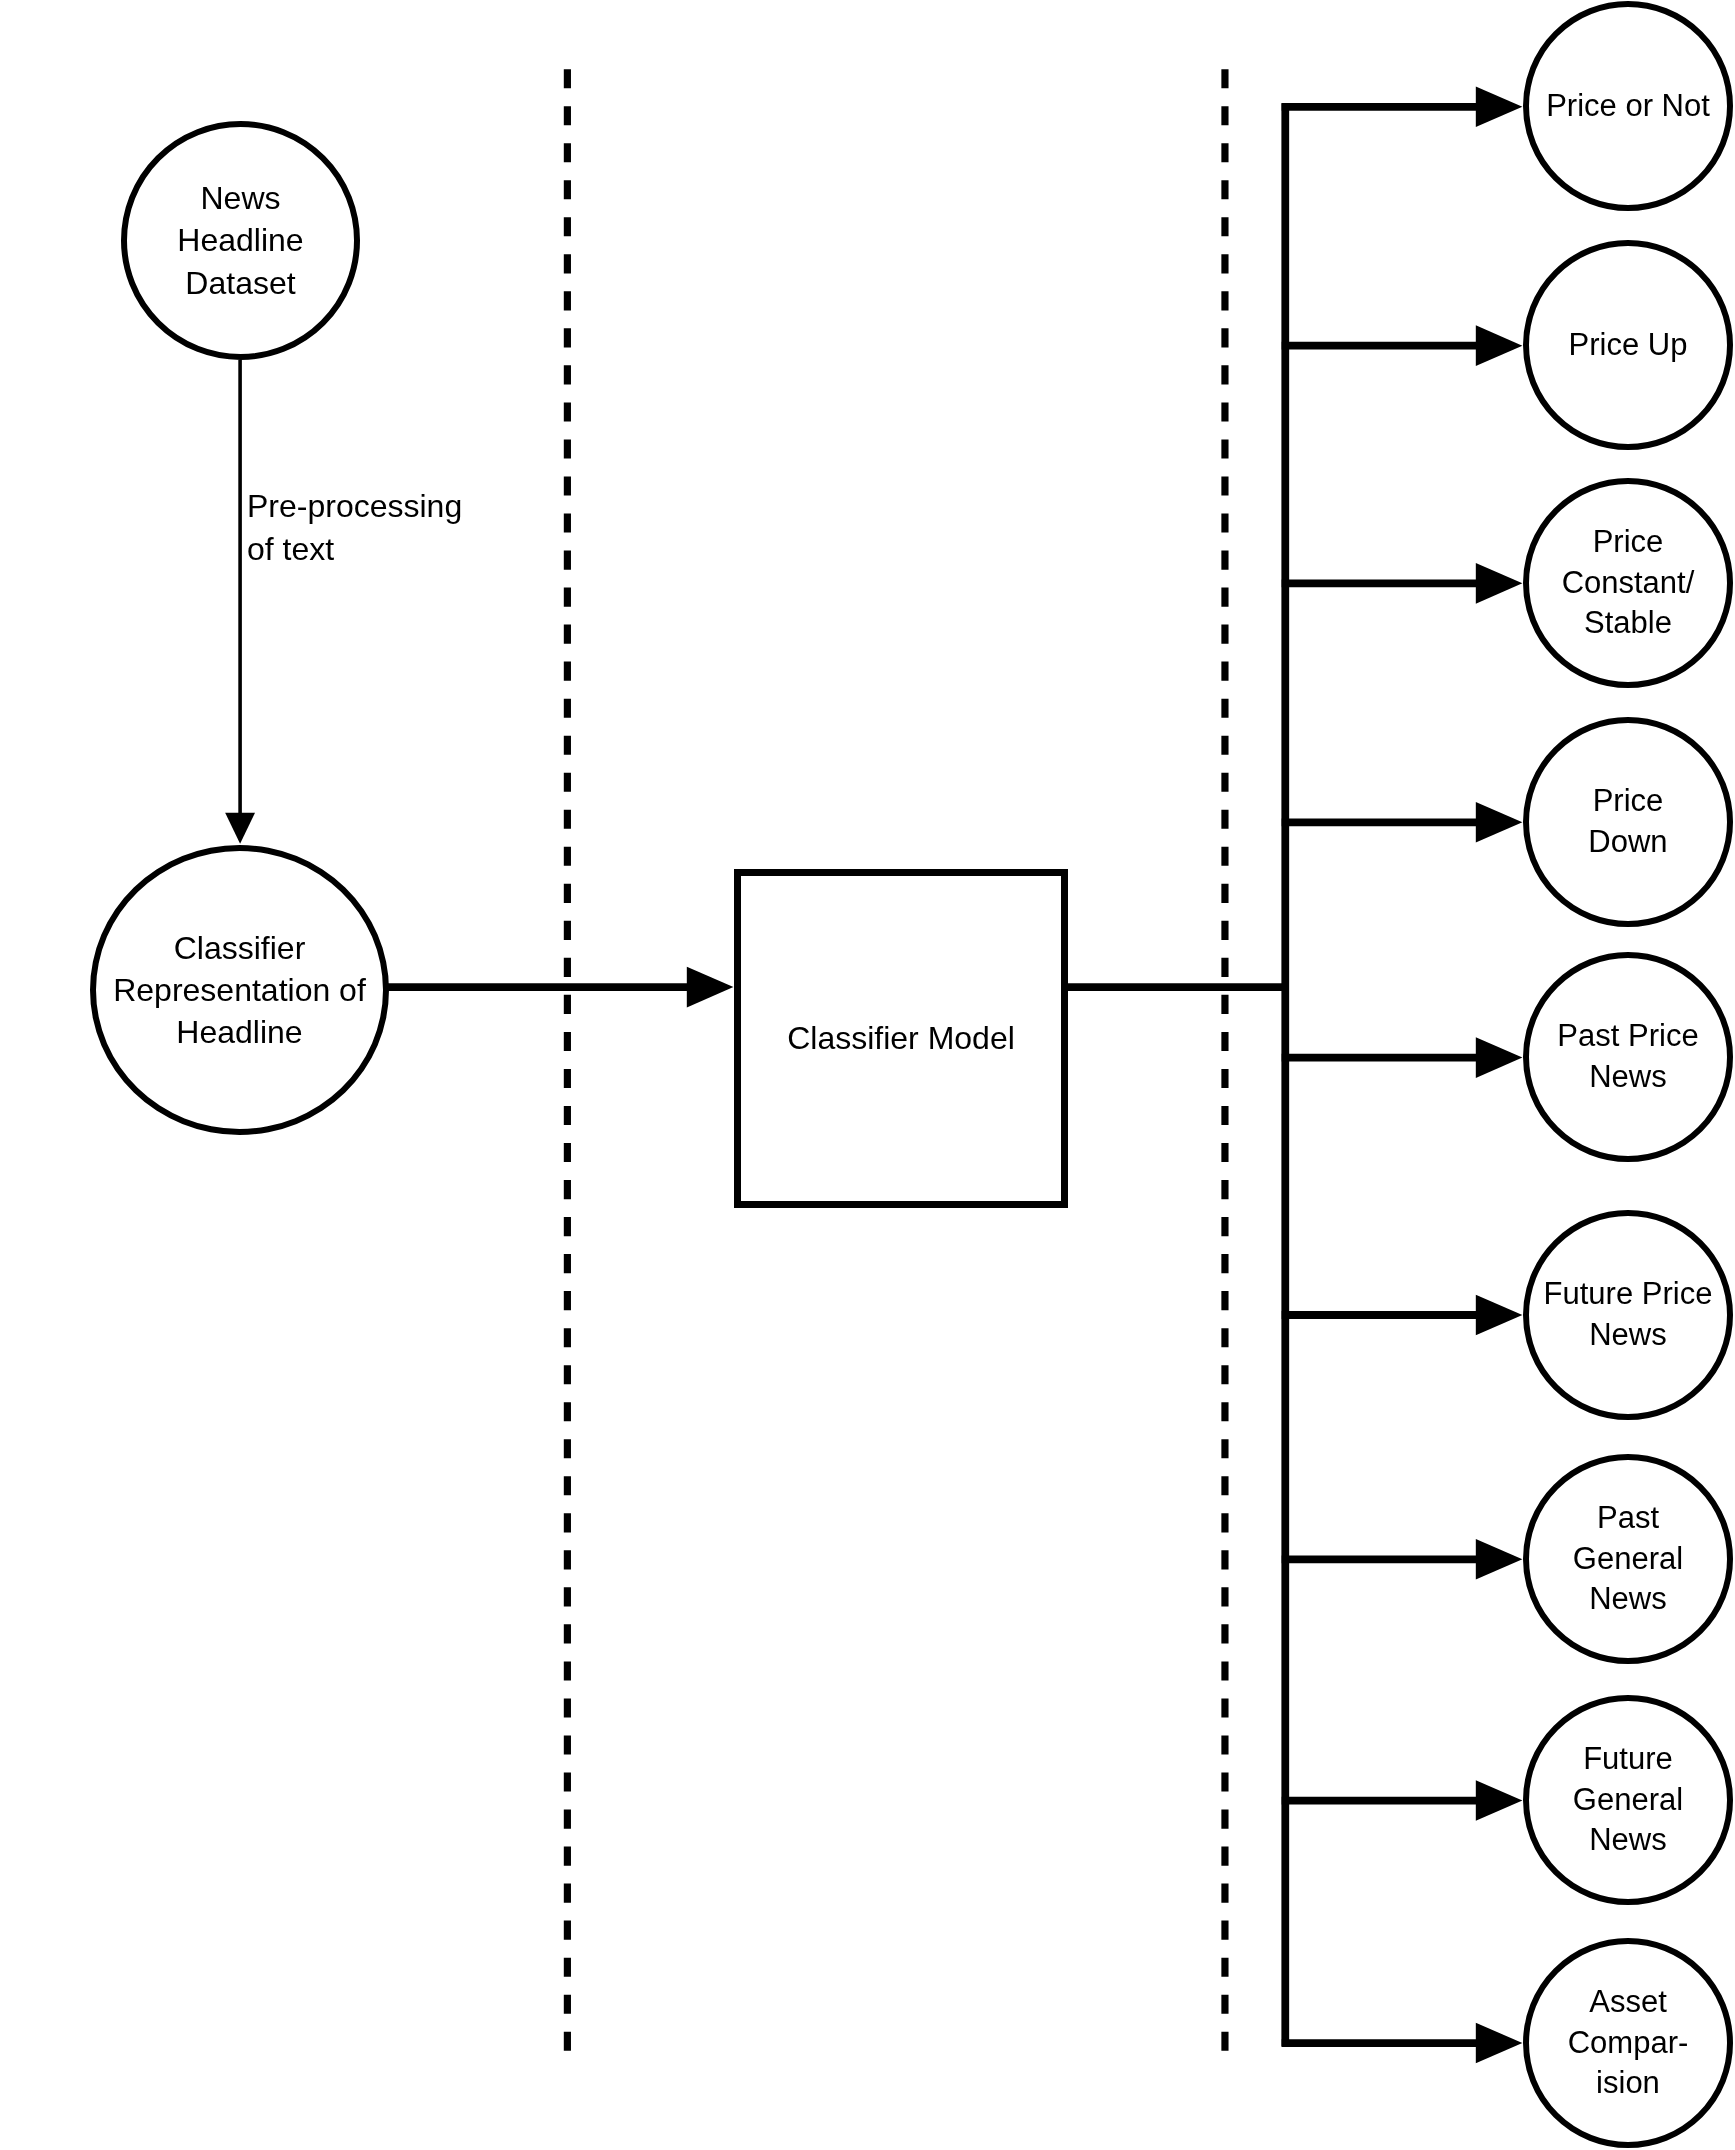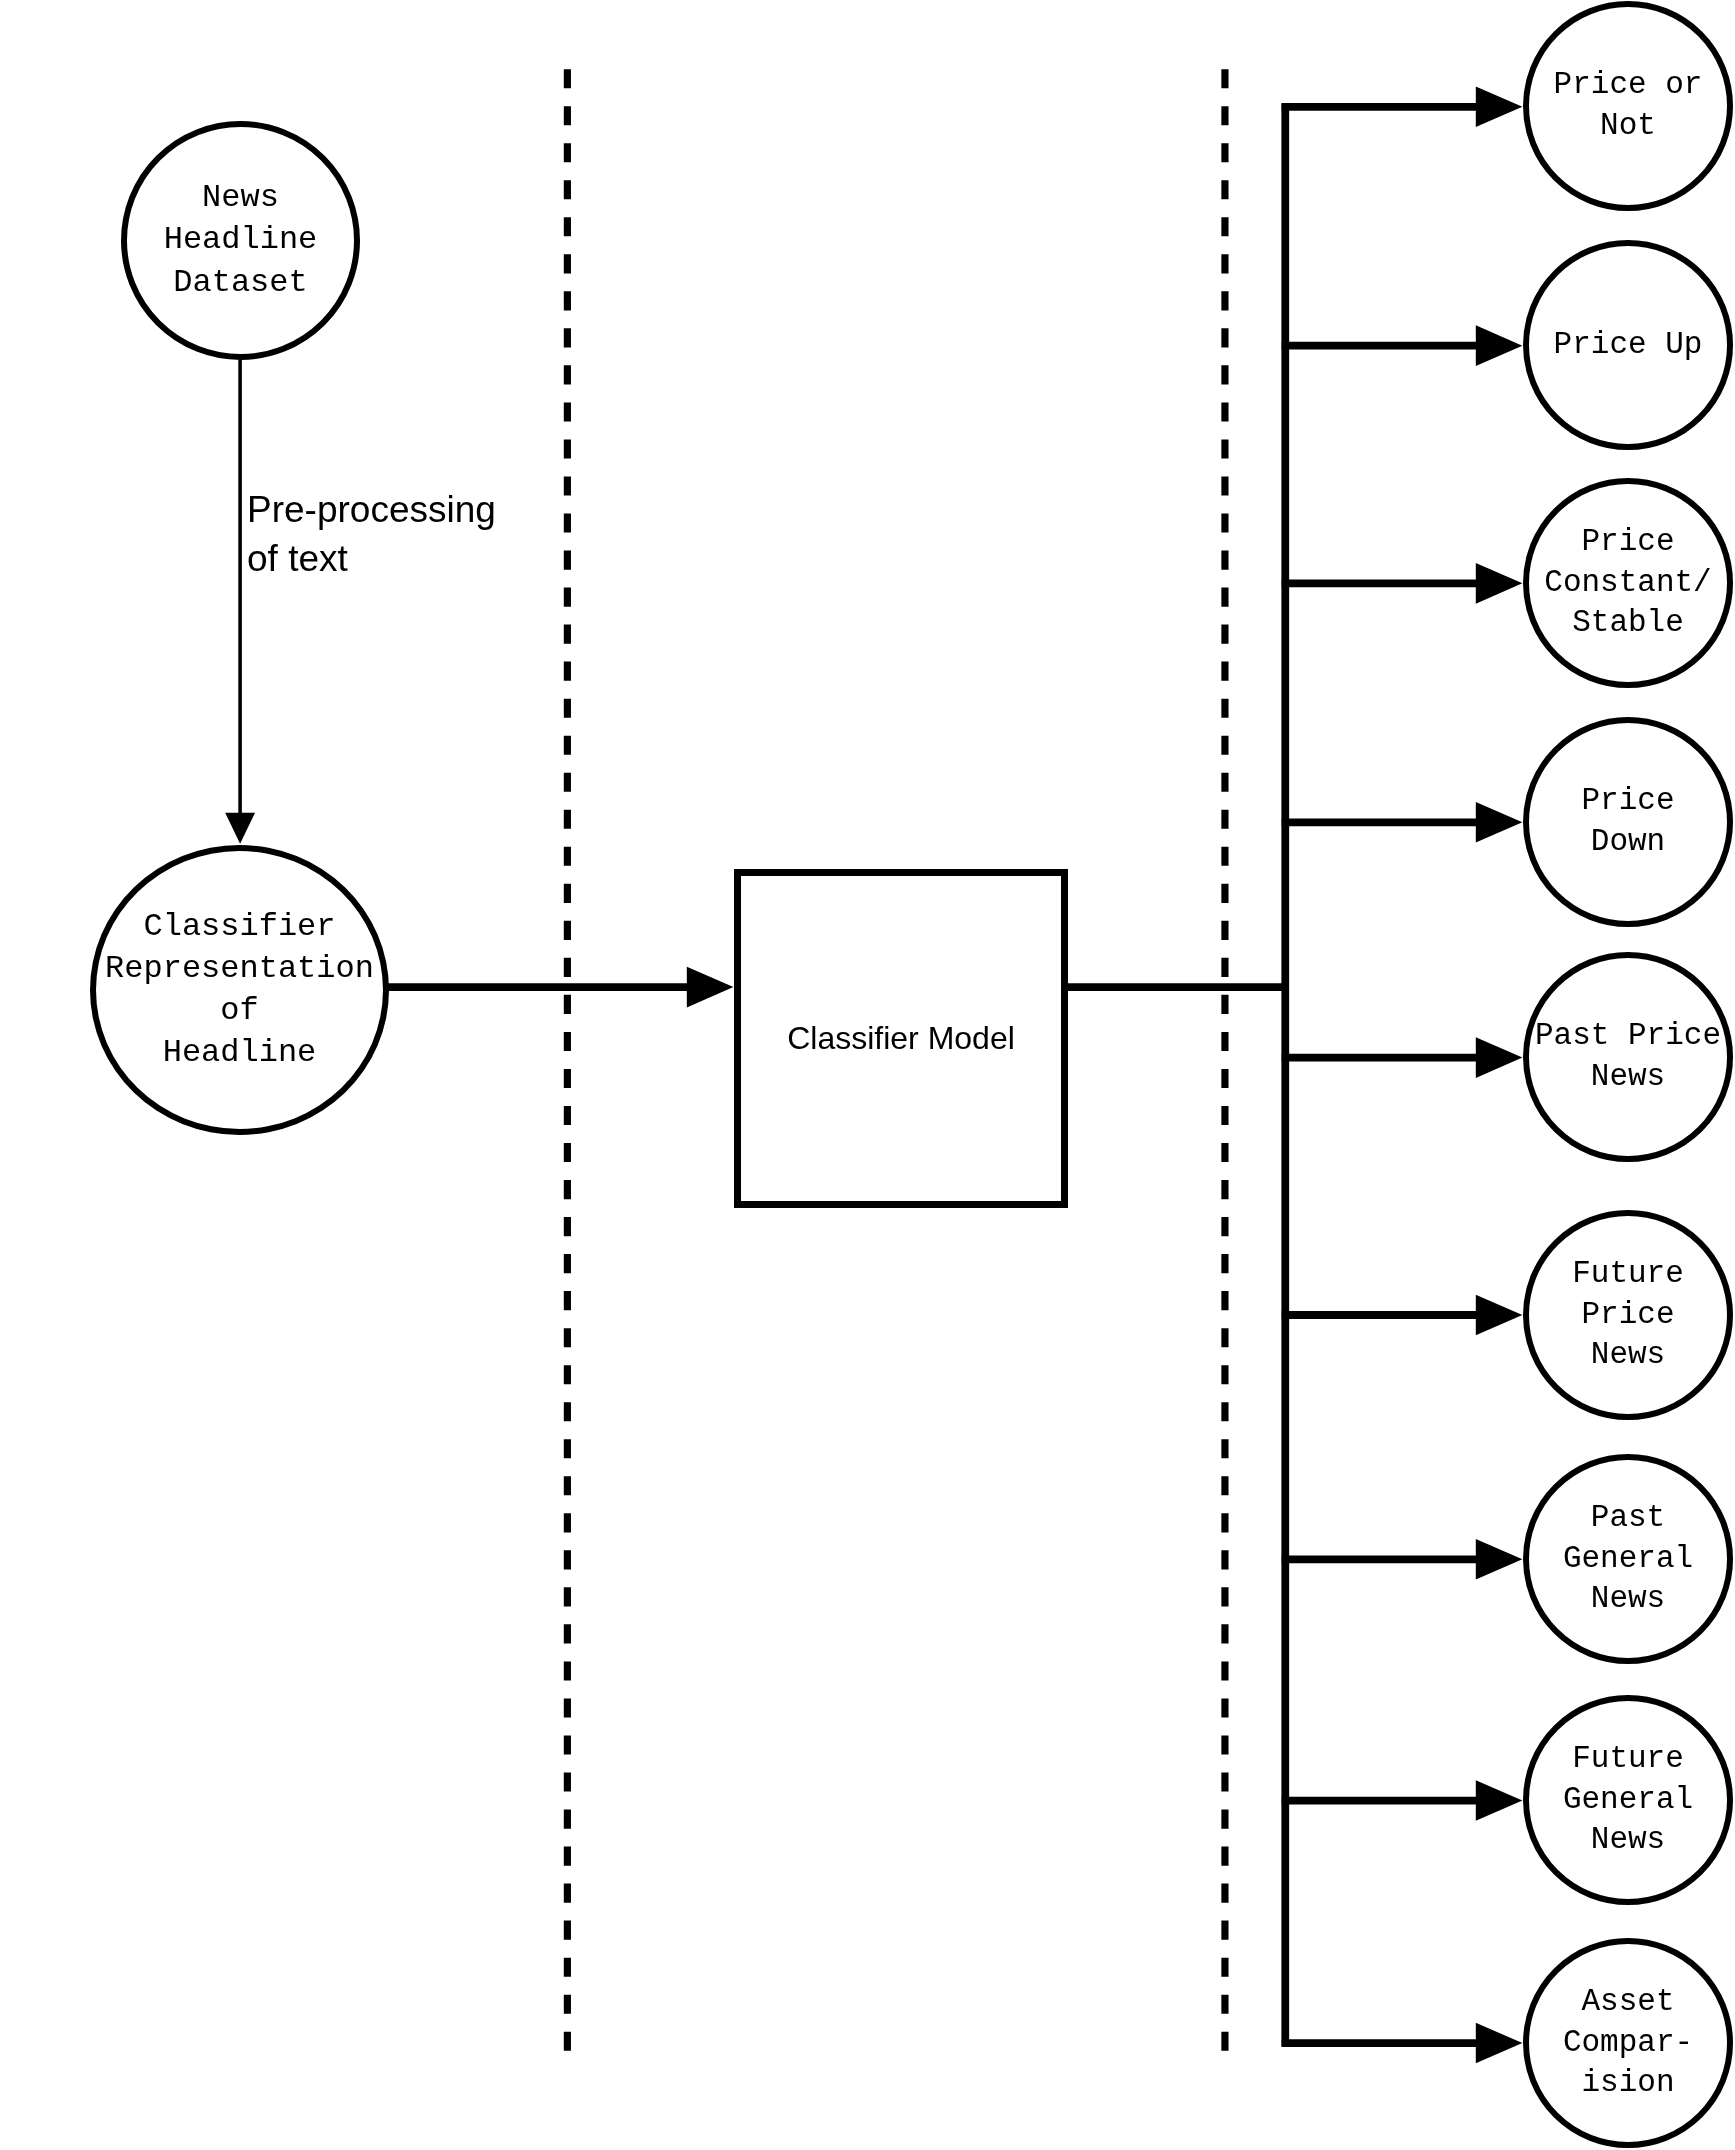--- a/index.html
+++ b/index.html
@@ -24,39 +24,38 @@
     border-radius: 50%;
     background: #ffffff;
     display: flex;
     align-items: center;
     justify-content: center;
     text-align: center;
     white-space: pre-line;
     font-size: 31px;
     line-height: 1.32;
     color: #000000;
-    font-family: Liberation Mono, monospace;
   }
   .node.big { font-size: 32px; }
   .process-box {
     position: absolute;
     box-sizing: border-box;
     border: 7.2px solid #000000;
     background: #ffffff;
     display: flex;
     align-items: center;
     justify-content: center;
     text-align: center;
     font-size: 32px;
     color: #000000;
   }
   .edge-label {
     position: absolute;
     white-space: pre-line;
-    font-size: 37px;
+    font-size: 32px;
     line-height: 1.33;
     text-align: left;
     color: #000000;
   }
 </style>
 </head>
 <body>
 
 <div class="canvas">
 

